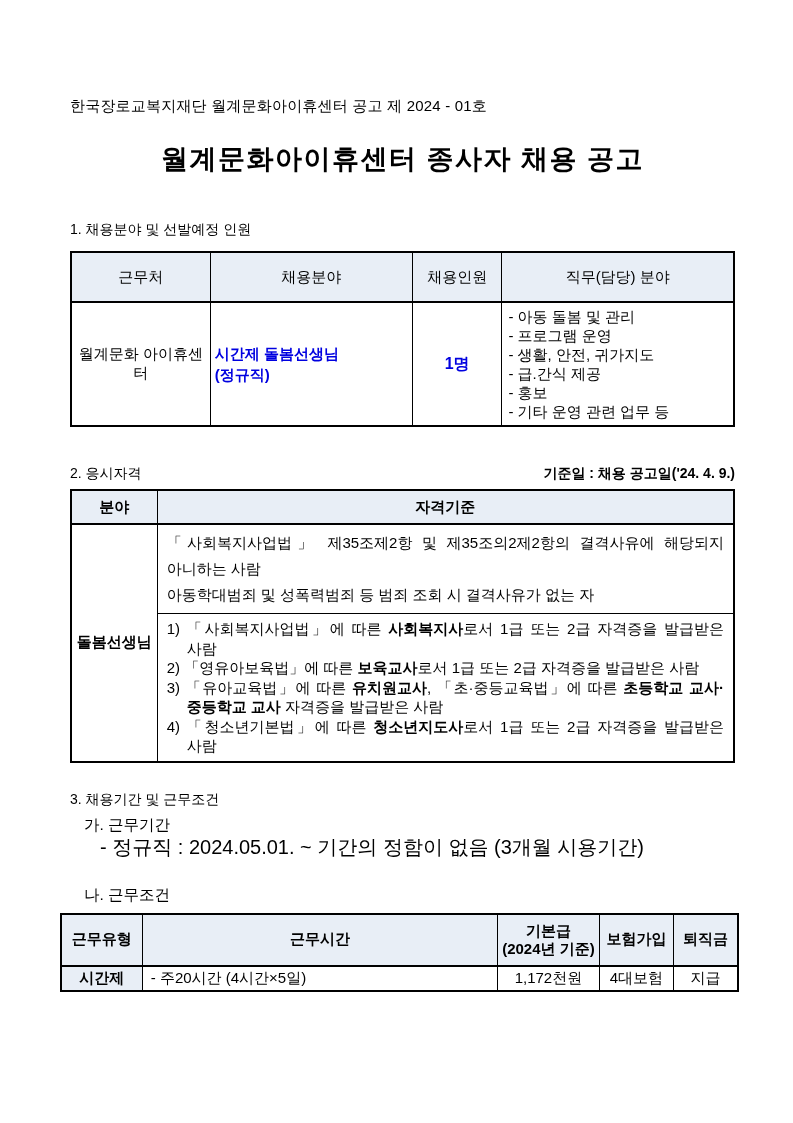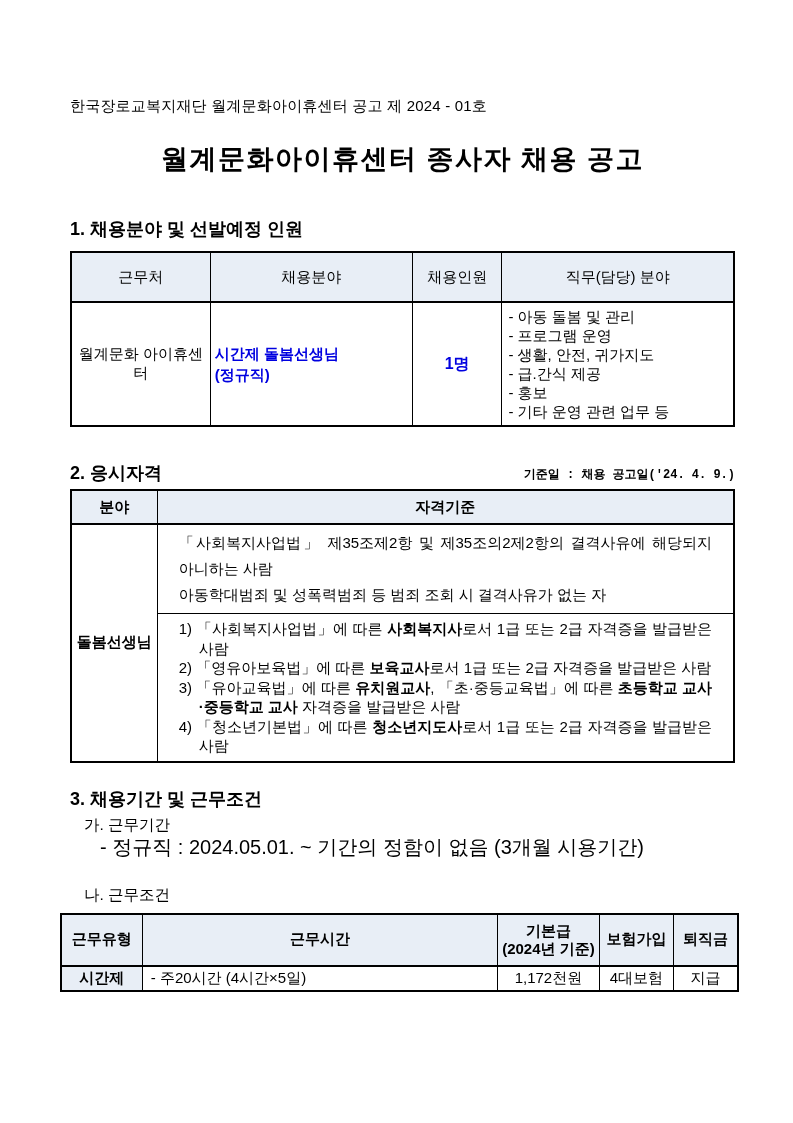--- a/index.html
+++ b/index.html
@@ -18,24 +18,24 @@
     color:#000;
     padding:96px 58px 0 70px;
     overflow:hidden;
   }
   .doc-no{font-size:15px;line-height:19px;letter-spacing:.2px;}
   .title{font-size:27px;font-weight:bold;text-align:center;margin:26px 0 0;letter-spacing:1.5px;}
   .intro{
     font-size:15.5px;line-height:25px;margin:12px 0 0;
     text-indent:30px;text-align:justify;word-break:keep-all;
   }
-  .sec-heading{font-size:18px;font-weight:bold;line-height:20px;}
+  .sec-heading{font-size:14px;font-weight:normal;line-height:20px;}
   .sec1-heading{margin-top:42px;}
   .sec2-row{margin-top:36px;display:flex;justify-content:space-between;align-items:flex-end;}
-  .ref-date{font-size:12px;font-weight:bold;font-family:Liberation Mono, monospace;}
+  .ref-date{font-size:14px;font-weight:bold;}
   table{width:100%;border-collapse:collapse;table-layout:fixed;margin-top:12px;
         border:2px solid var(--border);}
   th,td{border:1px solid var(--border);font-size:15px;padding:2px 4px;vertical-align:middle;}
   thead th{
     background:var(--table-header-bg);
     border-bottom:2.5px solid var(--border);
     font-weight:normal;text-align:center;
   }
   .t2 thead th,.t3 thead th{font-weight:bold;}
   
@@ -43,21 +43,21 @@
   .t1 tbody tr{height:114px;}
   .t1 .c-center{text-align:center;}
   .position-cell{color:var(--accent-blue);font-weight:bold;line-height:21px;}
   .headcount-cell{text-align:center;color:var(--accent-blue);font-weight:bold;font-size:16px;margin-left:43px;}
   .duties-cell{padding:4px 6px;}
   .duty-item{font-size:15px;line-height:19px;word-break:keep-all;}
   
   .t2{margin-top:6px;}
   .t2 thead tr{height:34px;}
   .field-cell{text-align:center;font-weight:bold;}
-  .criteria-cell{padding:5px 21px;vertical-align:middle;}
+  .criteria-cell{padding:5px 9px;vertical-align:middle;}
   .tr-common{height:86px;}
   .tr-license{height:146px;}
   .common-item{font-size:15px;line-height:26px;text-align:justify;word-break:keep-all;}
   .license-item{
     font-size:15px;line-height:19.5px;text-align:justify;word-break:keep-all;
     padding-left:20px;text-indent:-20px;
   }
   .license-item .b{font-weight:bold;}
   
   .sec3-heading{margin-top:26px;}

